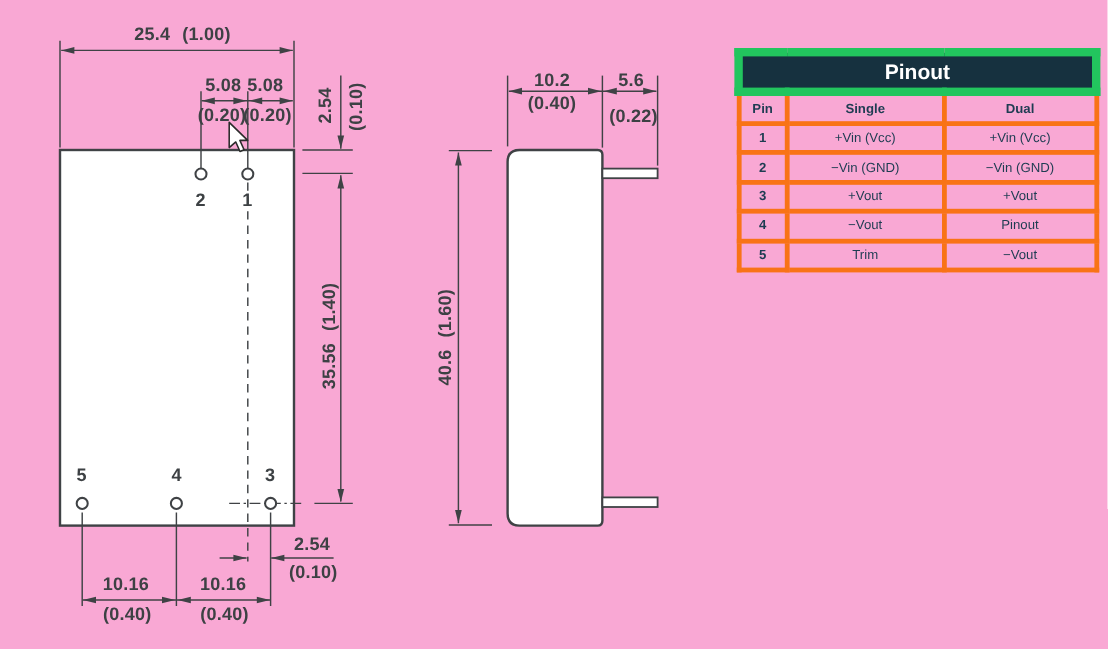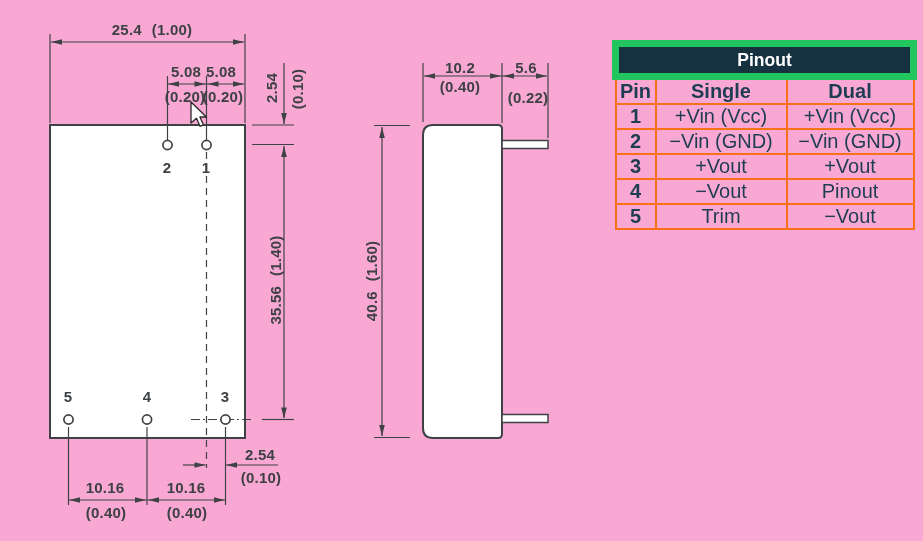--- a/index.html
+++ b/index.html
@@ -18,21 +18,21 @@
   .pinnum {
     position:absolute; transform:translate(-50%,-50%);
     font-size:15px; font-weight:700; color:#3d4144; line-height:1;
   }
   table.pinout {
     position:absolute; left:612px; top:40px; width:298px;
     border-collapse:collapse; table-layout:fixed; color:#1e3c52;
     font-family:"Liberation Sans", sans-serif;
   }
   .pinout th, .pinout td {
-    border:2px solid #f97316; text-align:center; padding:0; font-size:20px;
+    border:4px solid #f97316; text-align:center; padding:0; font-size:11px;
   }
   .pinout th.title {
     background:#16313f; color:#ffffff; font-size:17.5px; font-weight:700;
     height:26px; border:7px solid #22c55e;
   }
   .pinout tr.cols th { height:21px; font-weight:700; }
   .pinout td { height:20.4px; font-weight:400; }
   .pinout td.pincol { font-weight:700; }
   .col-pin { width:40px; } .col-single { width:131px; } .col-dual { width:127px; }
   .notes {

